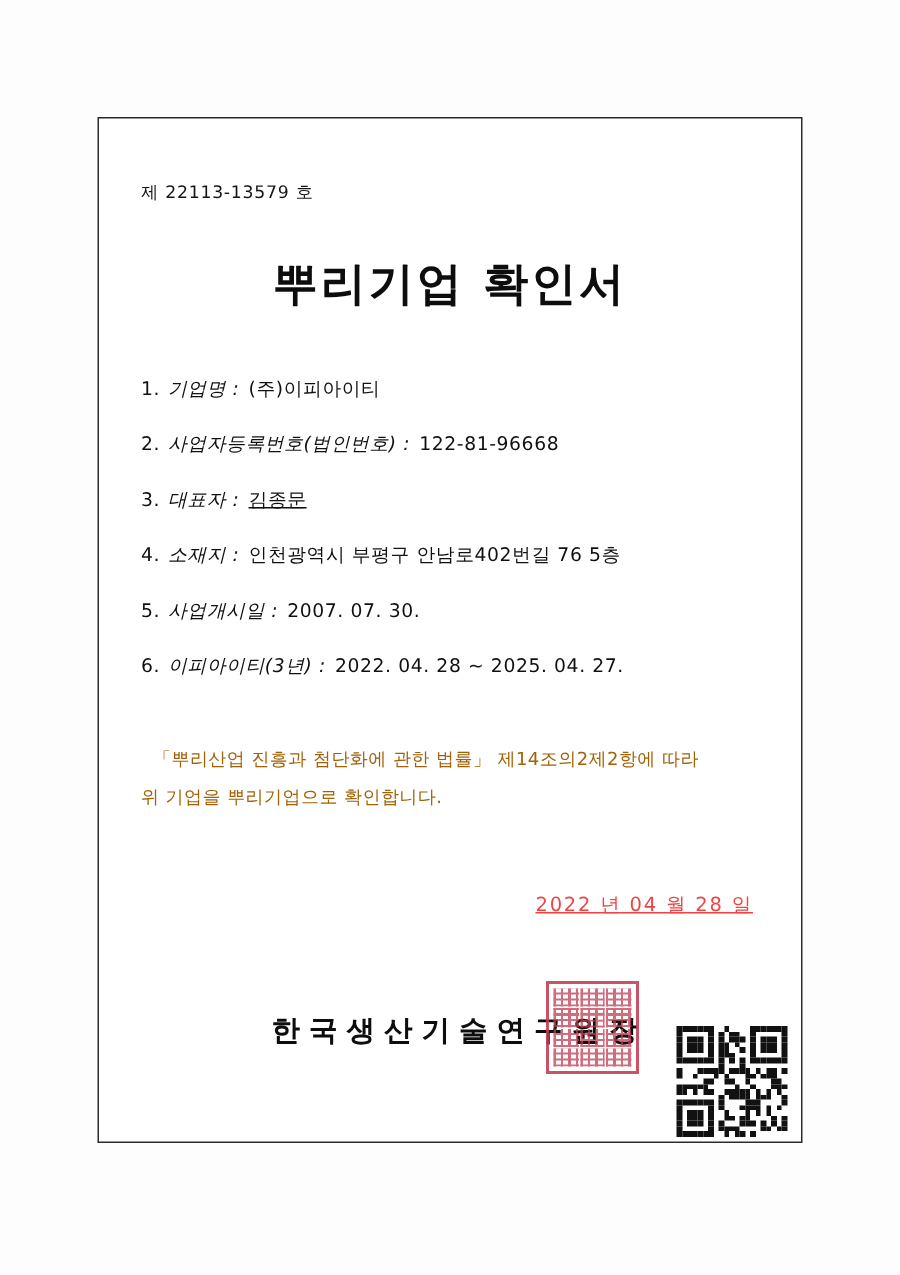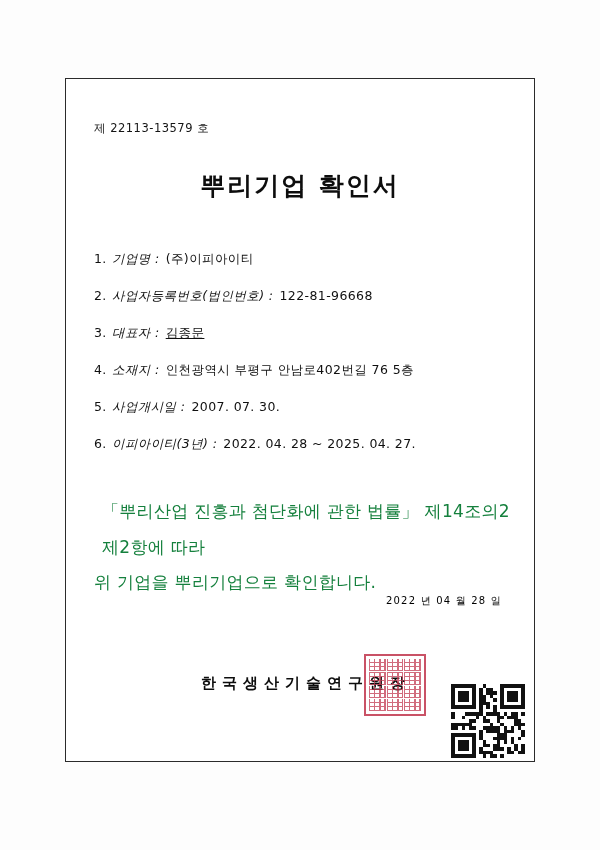--- a/index.html
+++ b/index.html
@@ -44,21 +44,21 @@
     color: #141414;
     text-align: center;
   }
 
   .title {
     position: absolute;
     left: 0;
     right: 0;
     top: 90px;
     text-align: center;
-    font-size: 25px;
+    font-size: 30px;
     font-weight: bold;
     letter-spacing: 2px;
     color: #0d0d0d;
   }
 
   .fields {
     position: absolute;
     left: 20px;
     top: 172px;
     right: 20px;
@@ -85,44 +85,45 @@
   }
   .field-value {
     white-space: nowrap;
   }
 
   .body-text {
     position: absolute;
     left: 20px;
     right: 24px;
     top: 415px;
-    font-size: 17px;
+    font-size: 12px;
     letter-spacing: 0.3px;
     line-height: 2.1;
-    color: #15803d;
+    color: #a16207;
   }
   .body-line-1 { padding-left: 16px; }
   .body-line-2 { padding-left: 8px; }
 
   .date-line {
     position: absolute;
     right: 32px;
     top: 515px;
-    font-size: 10px;
+    font-size: 13px;
     letter-spacing: 1.2px;
-    color: #000000;
+    color: #ef4444;
+    text-decoration: underline;
   }
 
   .issuer {
     position: absolute;
     left: 0;
     right: 0;
     top: 595px;
     text-align: center;
-    font-size: 15px;
+    font-size: 19px;
     font-weight: bold;
     letter-spacing: 6px;
     color: #0d0d0d;
     padding-left: 12px;
   }
 
   
   .seal {
     position: absolute;
     left: 298px;

